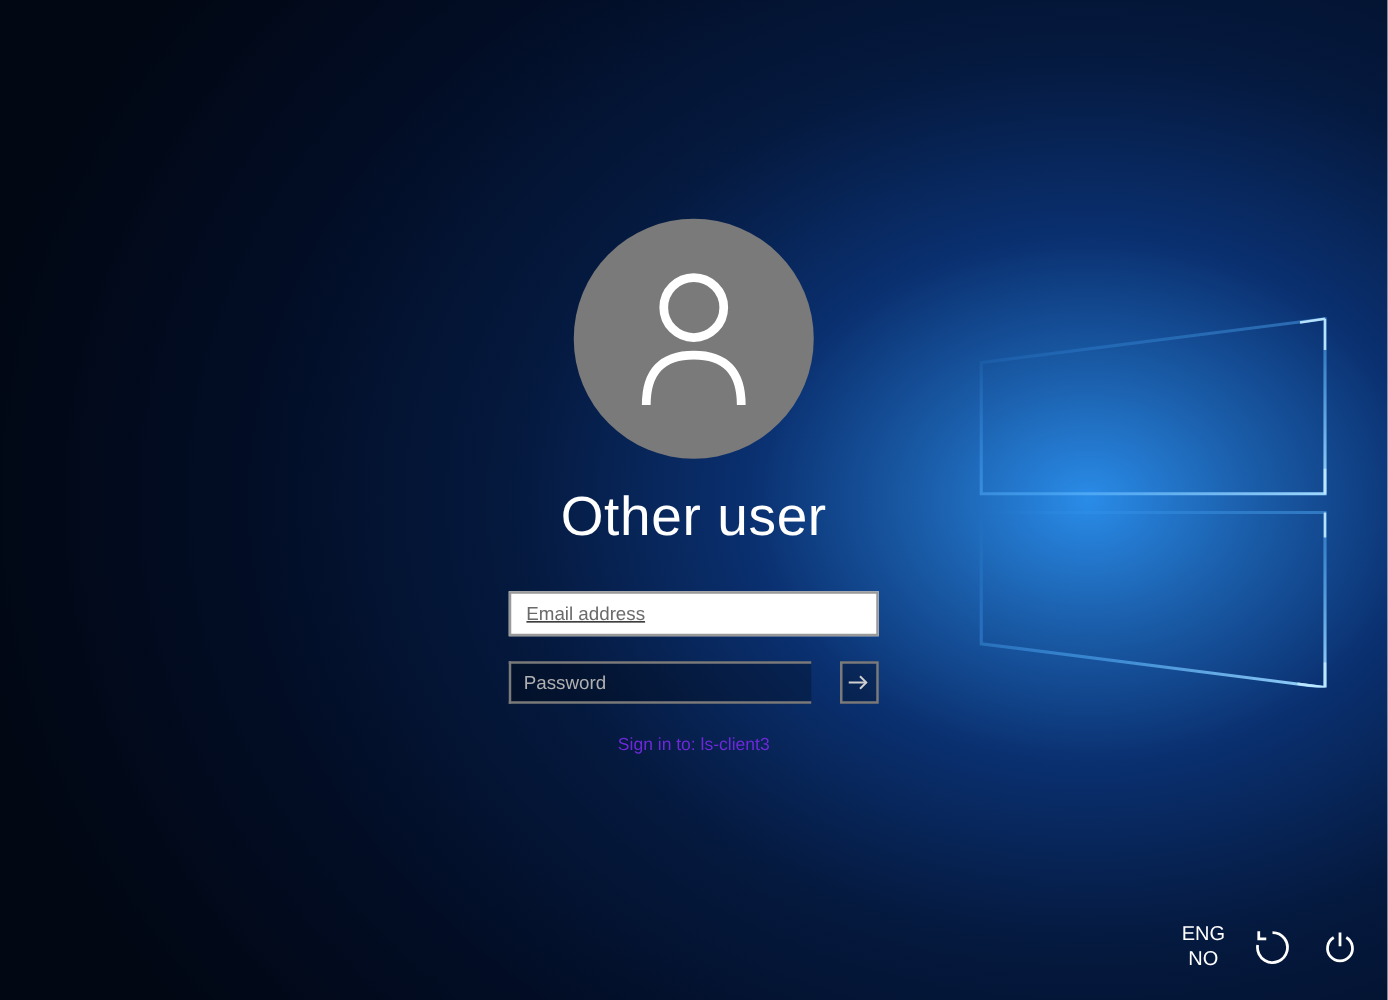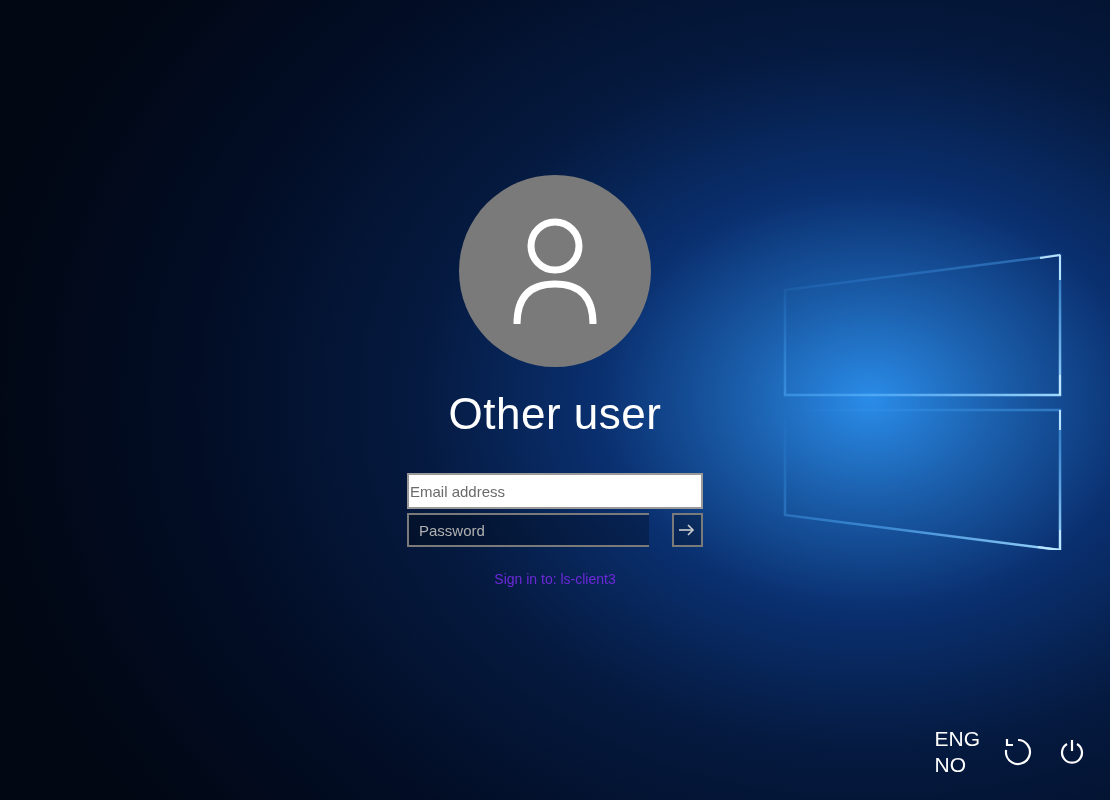--- a/index.html
+++ b/index.html
@@ -54,34 +54,35 @@
       letter-spacing: 0.5px;
     }
     
     .input-row {
       margin-top: 34px;
       width: 296px;
       display: flex;
     }
     
     .input-row.second {
-      margin-top: 4px;
+      margin-top: 20px;
       gap: 23px;
     }
     
     .email-input {
       width: 296px;
       height: 36px;
       background: #ffffff;
       border: 2px solid #999;
-      padding: 0 1px;
+      padding: 0 12px;
       font-size: 15px;
       font-family: inherit;
       outline: none;
       color: #000;
+      text-decoration: underline;
     }
     
     .email-input::placeholder {
       color: #6a6a6a;
     }
     
     .password-input {
       width: 262px;
       height: 34px;
       background: rgba(0,0,0,0.25);
@@ -120,22 +121,22 @@
       position: absolute;
       bottom: 22px;
       right: 22px;
       display: flex;
       align-items: center;
       gap: 22px;
     }
     
     .lang-switch {
       color: #ffffff;
-      font-size: 21px;
-      text-align: left;
+      font-size: 16px;
+      text-align: center;
       line-height: 1.25;
       cursor: pointer;
     }
     
     .ease-btn, .power-btn {
       width: 32px;
       height: 32px;
       display: flex;
       align-items: center;
       justify-content: center;

